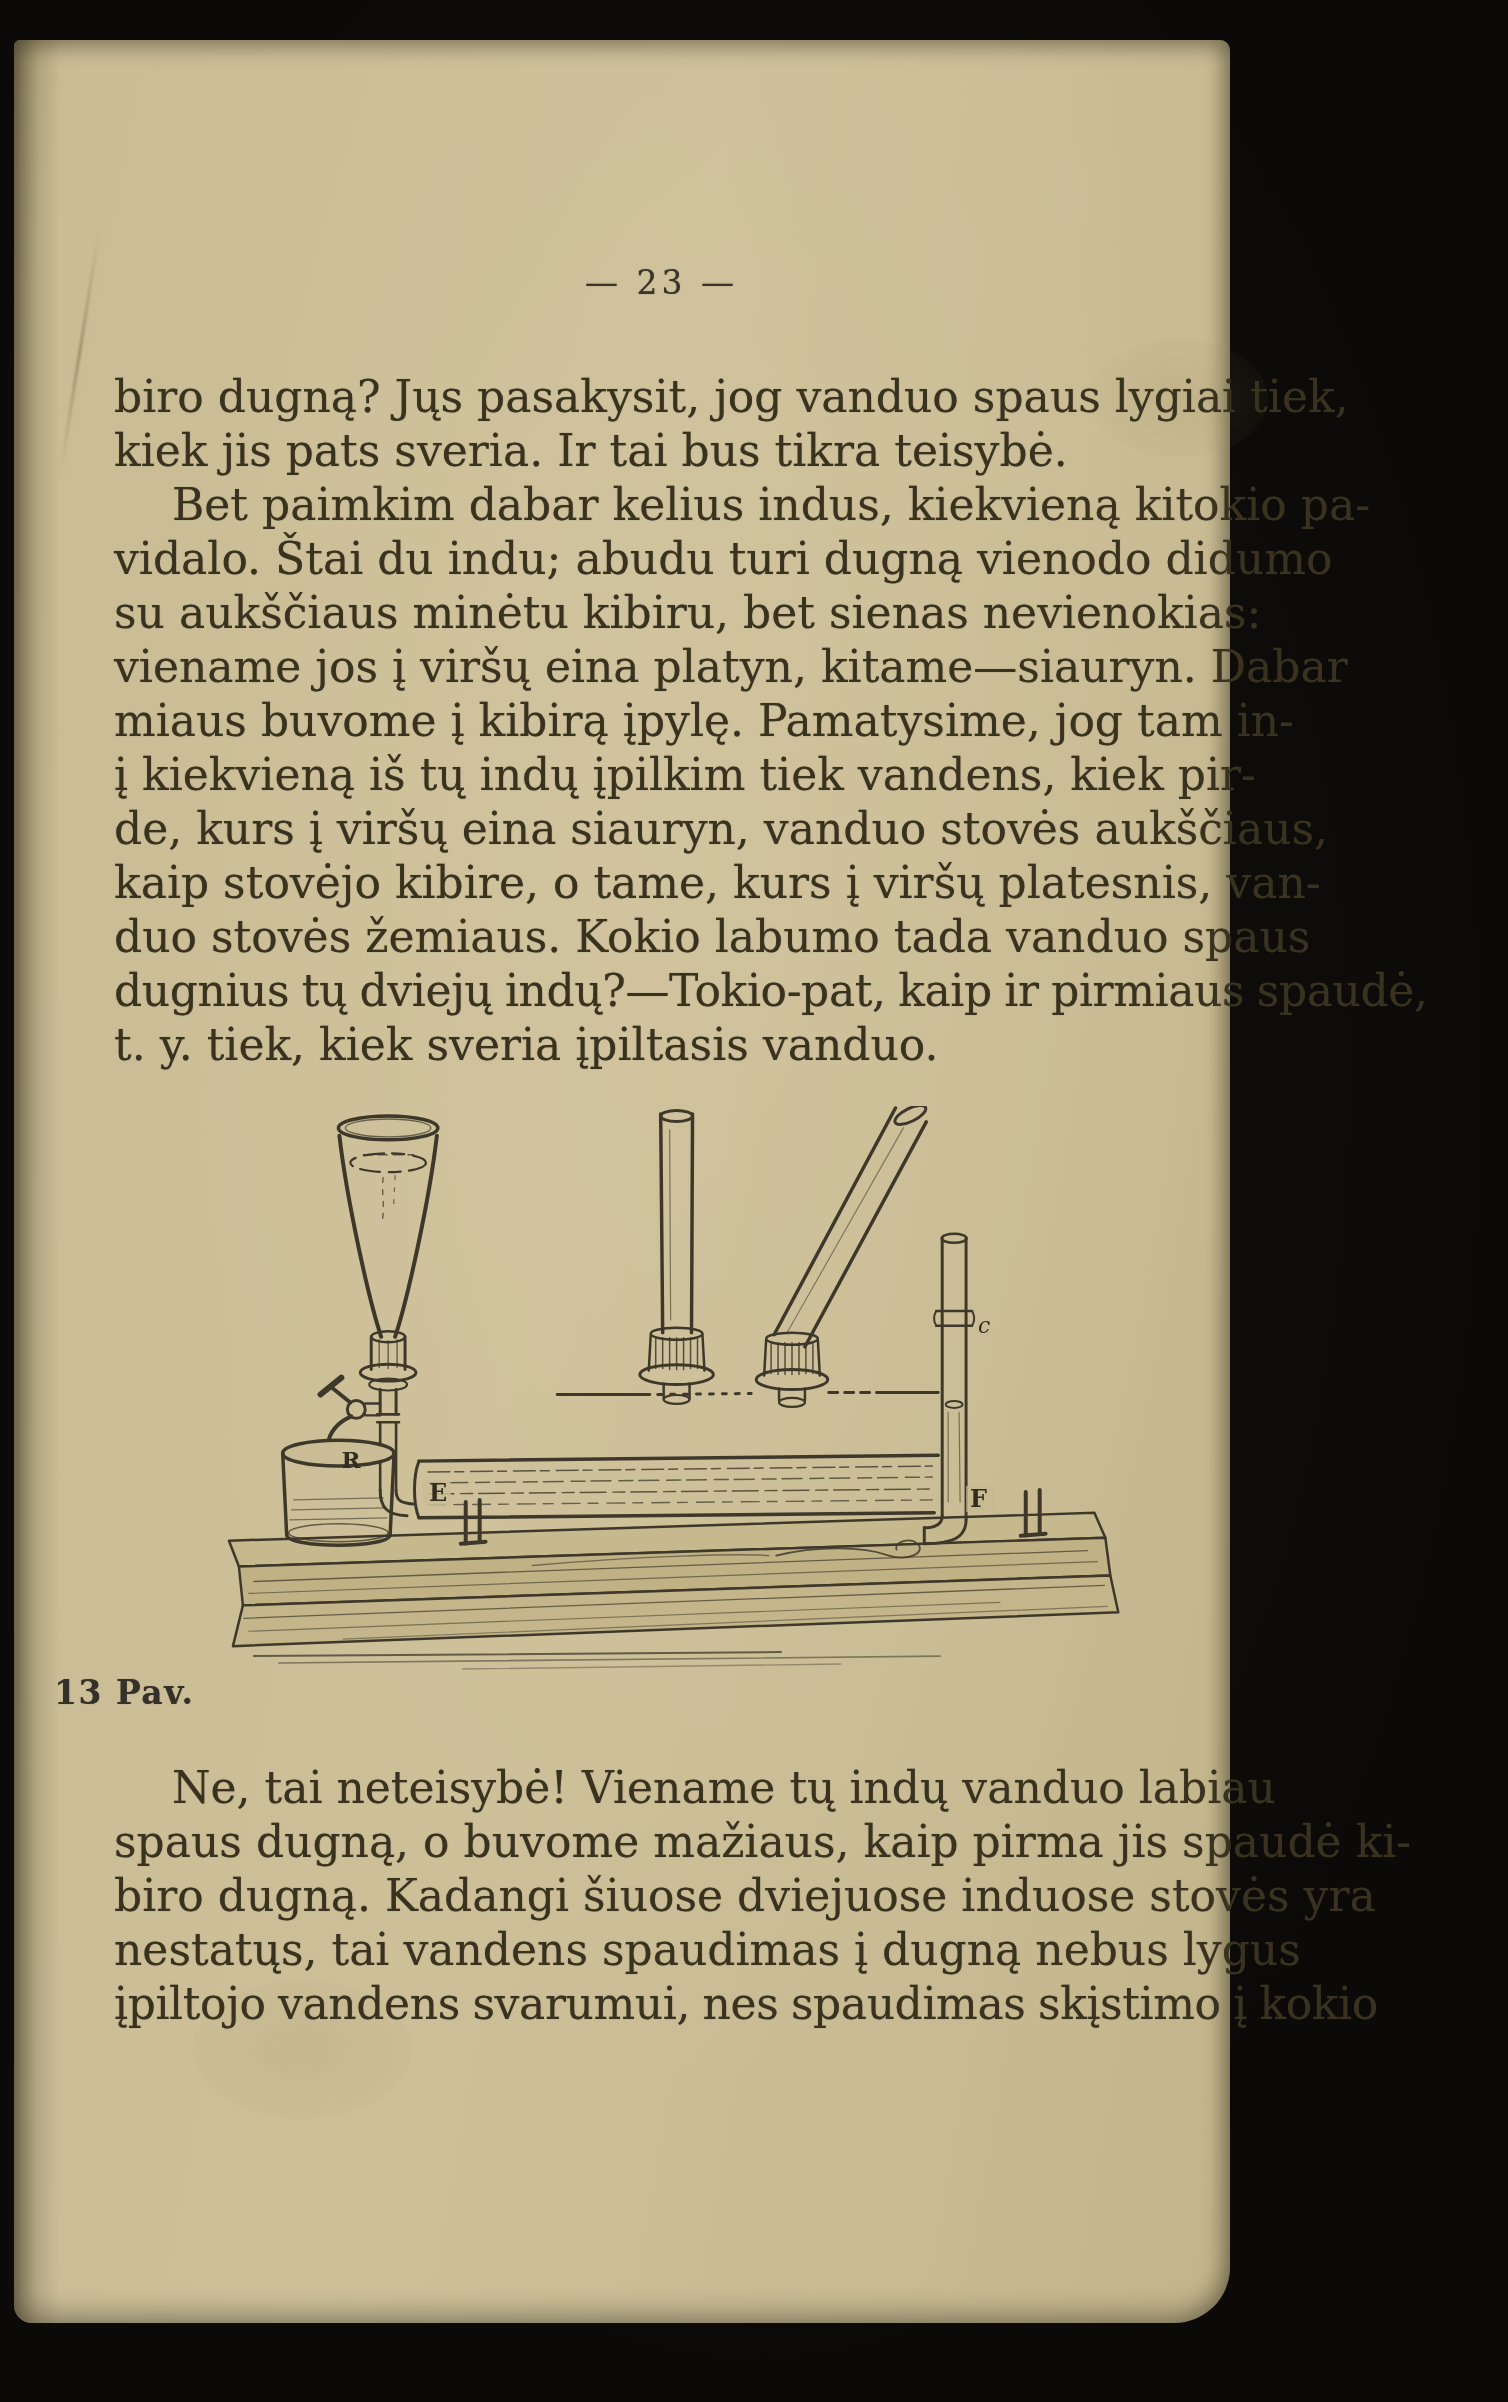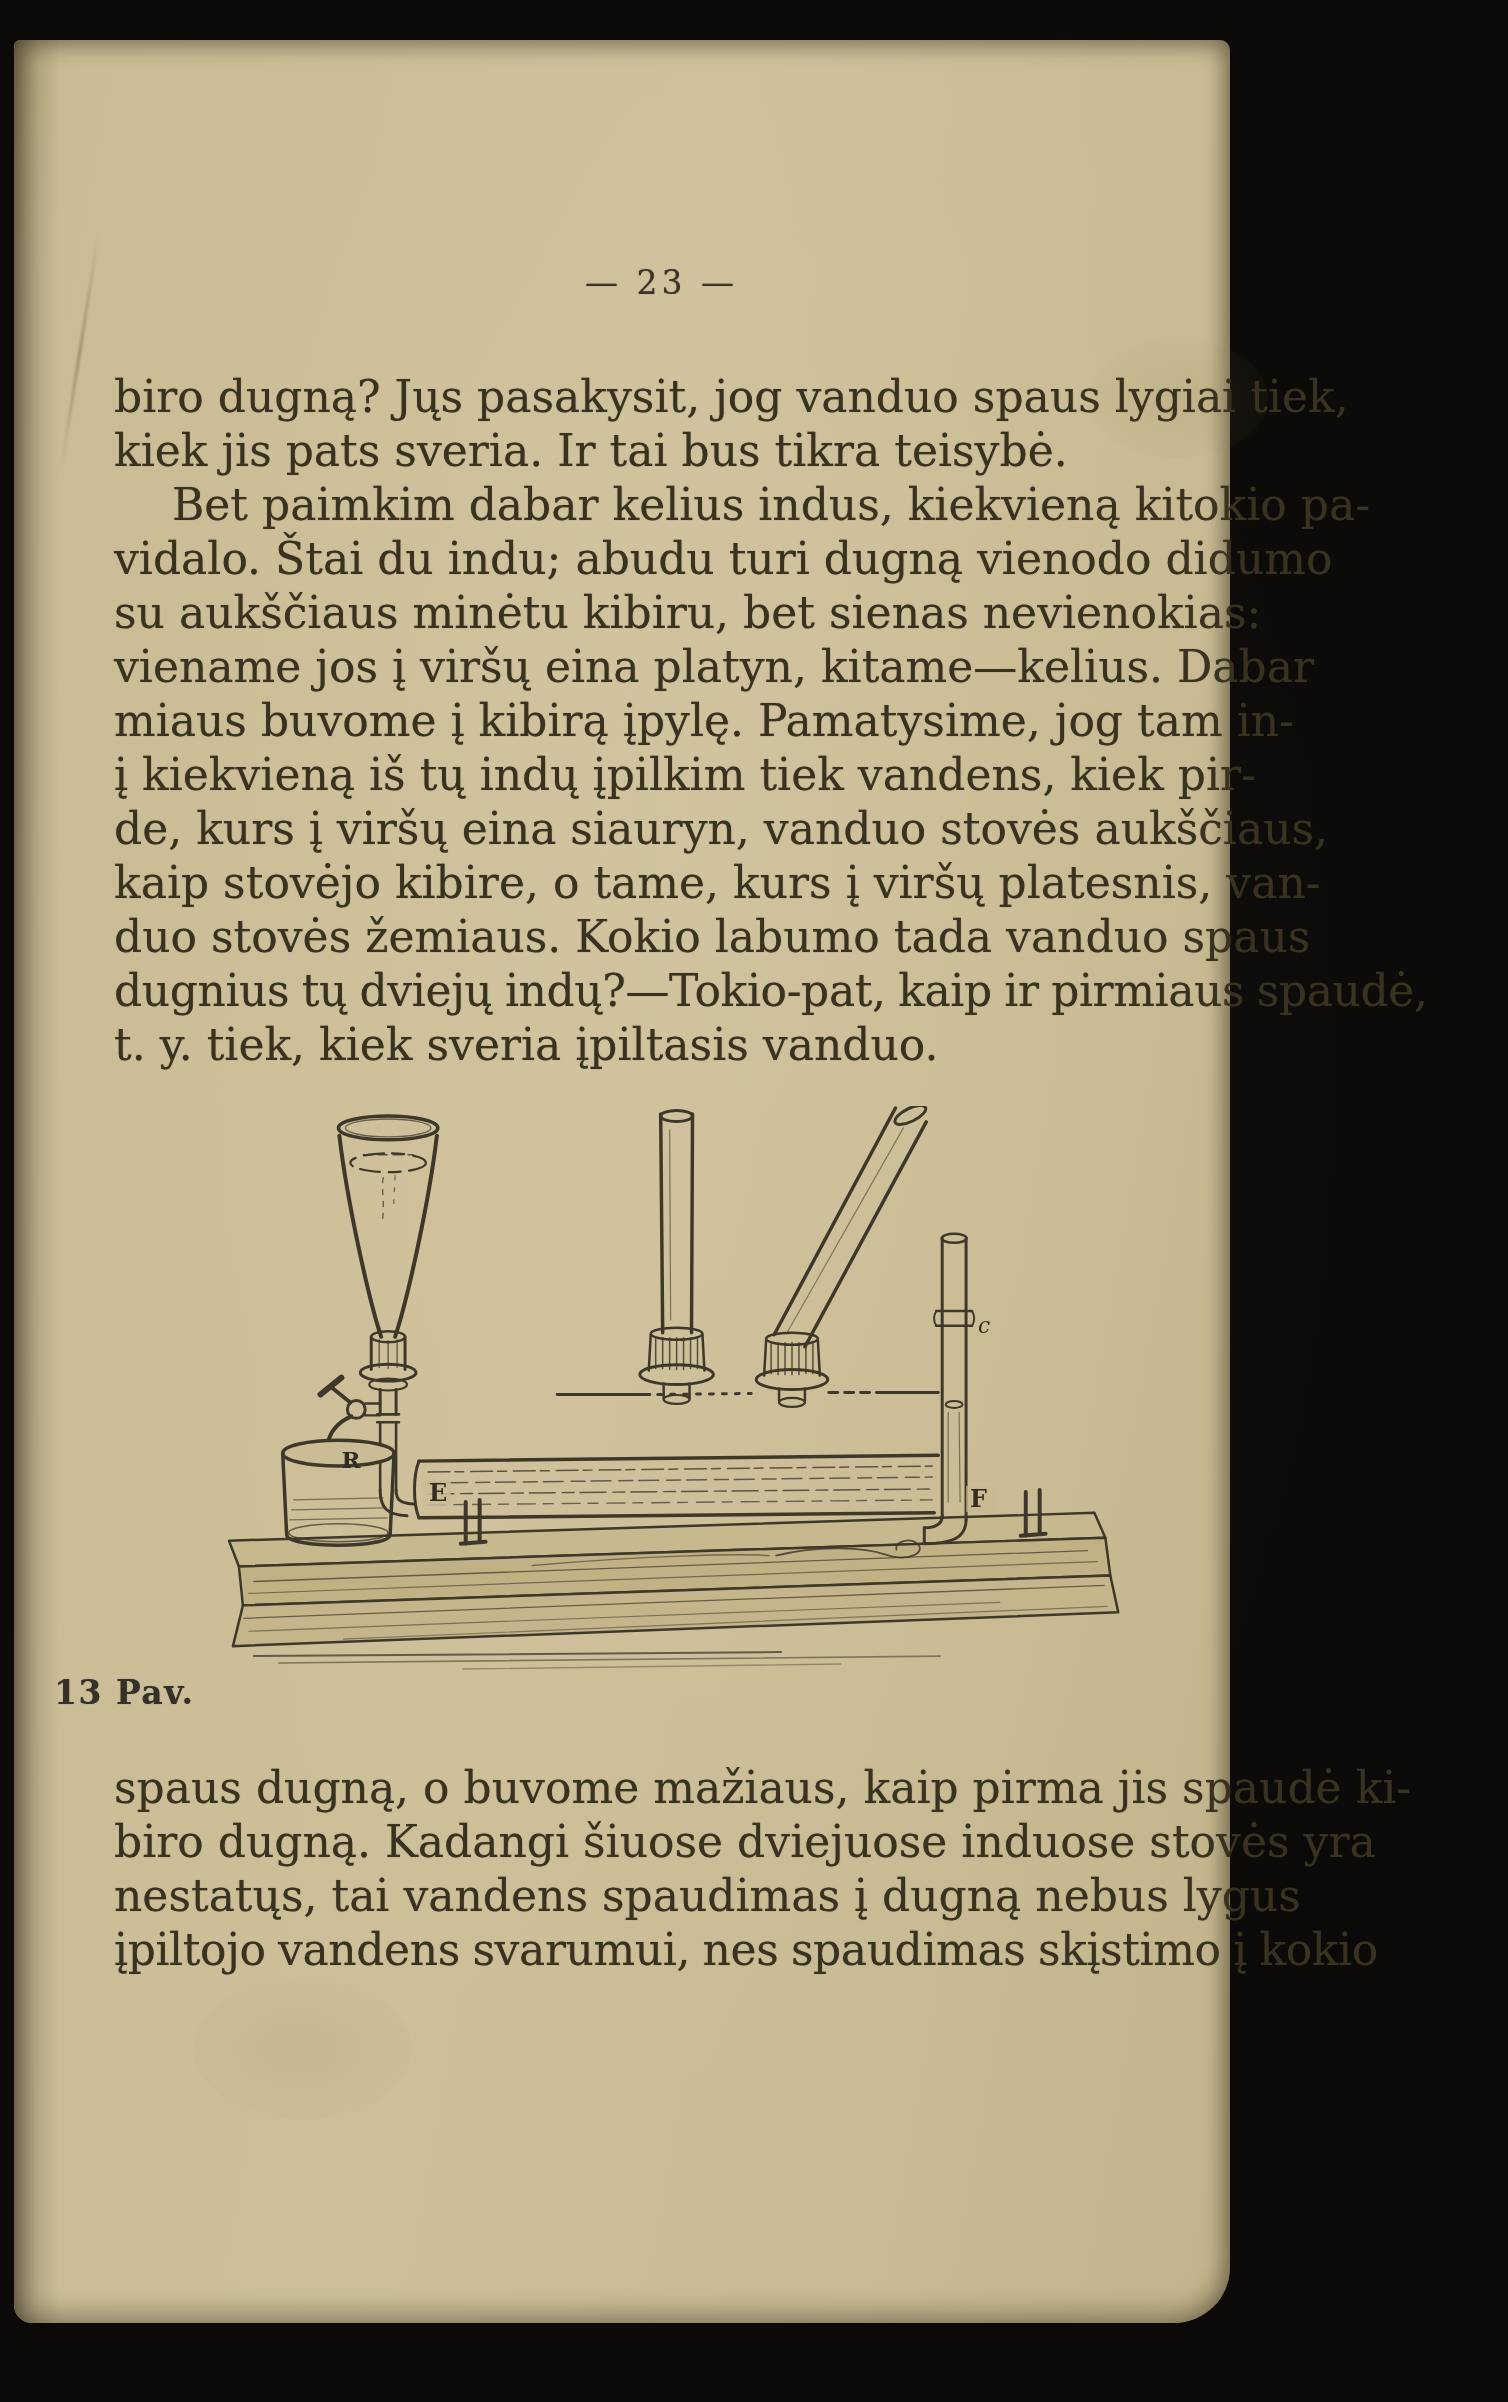--- a/index.html
+++ b/index.html
@@ -60,21 +60,21 @@
   <div class="stain2"></div>
 
   <div class="page-number">— 23 —</div>
 
   <div class="para p1">
     <div class="line j">biro dugną? Jųs pasakysit, jog vanduo spaus lygiai tiek,</div>
     <div class="line nj">kiek jis pats sveria. Ir tai bus tikra teisybė.</div>
     <div class="line j ind">Bet paimkim dabar kelius indus, kiekvieną kitokio pa-</div>
     <div class="line j">vidalo. Štai du indu; abudu turi dugną vienodo didumo</div>
     <div class="line j">su aukščiaus minėtu kibiru, bet sienas nevienokias:</div>
-    <div class="line j">viename jos į viršų eina platyn, kitame—kelius. Dabar</div>
+    <div class="line j">viename jos į viršų eina platyn, kitame—siauryn. Dabar</div>
     <div class="line j">miaus buvome į kibirą įpylę. Pamatysime, jog tam in-</div>
     <div class="line j">į kiekvieną iš tų indų įpilkim tiek vandens, kiek pir-</div>
     <div class="line j">de, kurs į viršų eina siauryn, vanduo stovės aukščiaus,</div>
     <div class="line j">kaip stovėjo kibire, o tame, kurs į viršų platesnis, van-</div>
     <div class="line j">duo stovės žemiaus. Kokio labumo tada vanduo spaus</div>
     <div class="line j tight">dugnius tų dviejų indų?—Tokio-pat, kaip ir pirmiaus spaudė,</div>
     <div class="line nj">t. y. tiek, kiek sveria įpiltasis vanduo.</div>
   </div>
 
   <div class="figure-wrap">
@@ -196,19 +196,20 @@
       <text x="118" y="364" font-size="23" font-weight="bold">R</text>
       <text x="206" y="397" font-size="24" font-weight="bold">E</text>
       <text x="750" y="403" font-size="24" font-weight="bold">F</text>
       <text x="758" y="228" font-size="22" font-style="italic">c</text>
     </svg>
   </div>
 
   <div class="caption">13 Pav.</div>
 
   <div class="para p2">
+    <div class="line j ind">Ne, tai neteisybė! Viename tų indų vanduo labiau</div>
     <div class="line j">spaus dugną, o buvome mažiaus, kaip pirma jis spaudė ki-</div>
     <div class="line j">biro dugną. Kadangi šiuose dviejuose induose stovės yra</div>
     <div class="line j">nestatųs, tai vandens spaudimas į dugną nebus lygus</div>
     <div class="line j tight">įpiltojo vandens svarumui, nes spaudimas skįstimo į kokio</div>
   </div>
 </div>
 
 
 </body></html>

